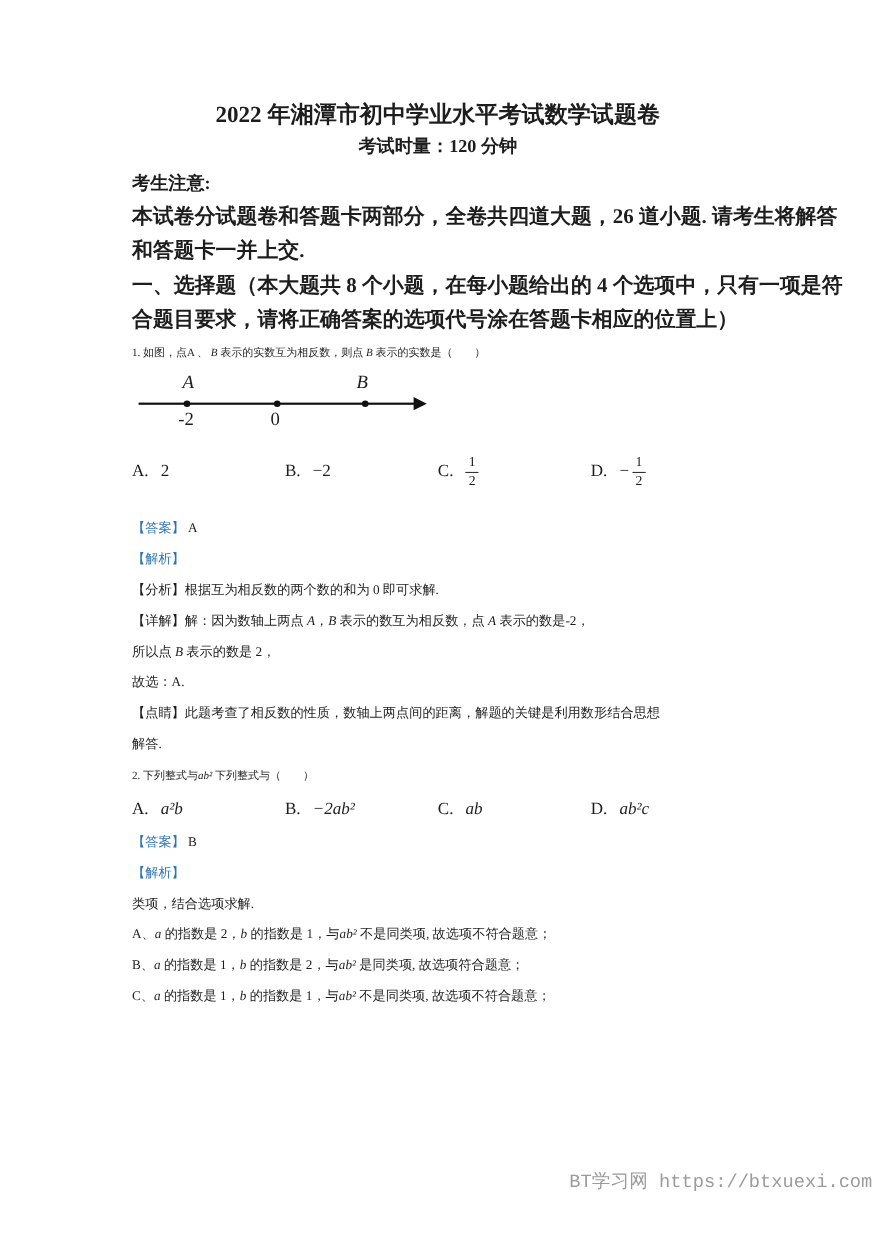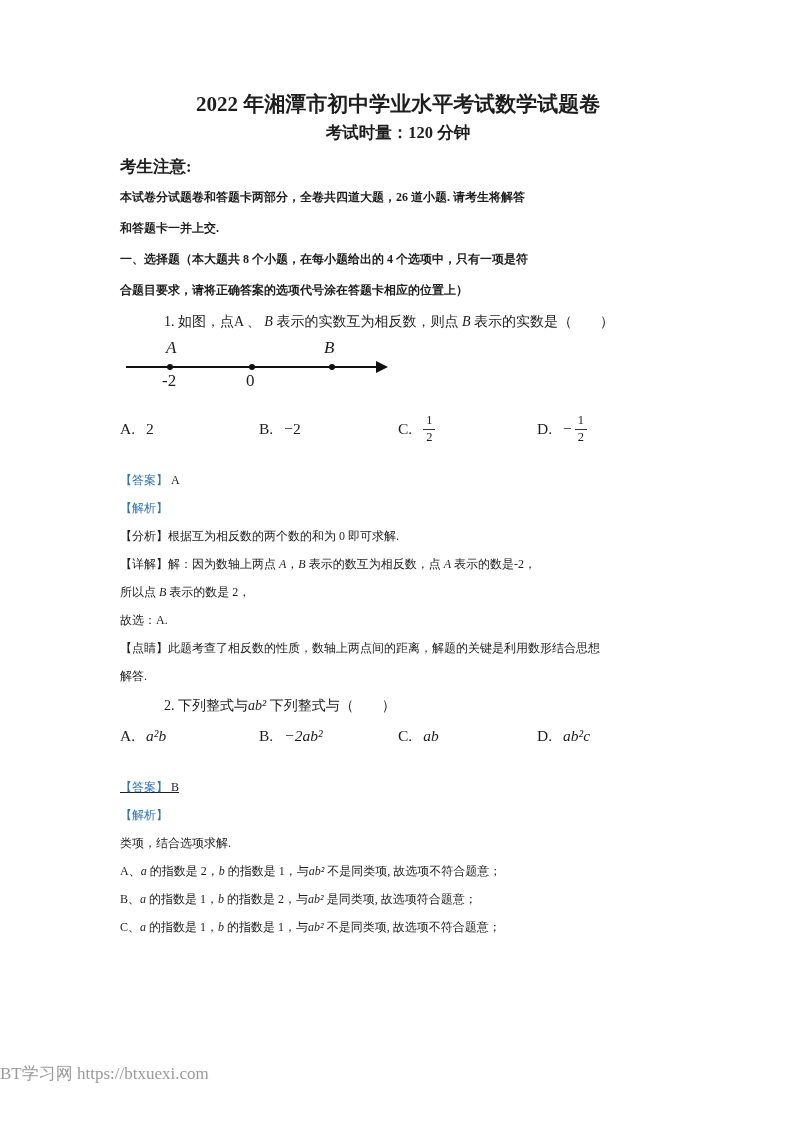--- a/index.html
+++ b/index.html
@@ -19,23 +19,23 @@
   }
   .duration{
     font-size:16.5px;font-weight:bold;text-align:center;
     line-height:26px;white-space:nowrap;
   }
   .notice-heading{
     font-size:16.5px;font-weight:bold;line-height:31px;
     margin-top:5px;white-space:nowrap;
   }
   .bold-line{
-    font-size:12px;font-weight:bold;line-height:31px;white-space:nowrap;
+    font-size:19px;font-weight:bold;line-height:31px;white-space:nowrap;
   }
-  .stem-line{font-size:14px;line-height:31px;white-space:nowrap;margin-left:44px;}
+  .stem-line{font-size:10px;line-height:31px;white-space:nowrap;}
   .body-line{font-size:12px;line-height:28px;white-space:nowrap;}
   .tag{color:#2e74b5;}
   .m{font-family:"Liberation Serif",serif;font-style:italic;}
 
   
   .numline{position:relative;width:280px;height:58px;margin:3px 0 0 6px;}
   .nl-label{position:absolute;top:-2px;font-size:17px;font-style:italic;font-family:"Liberation Serif",serif;}
   .nl-label.la{left:40px;}
   .nl-label.lb{left:198px;}
   .nl-line{position:absolute;left:0;top:26px;width:252px;height:2px;background:#111;}
@@ -61,26 +61,26 @@
   .frac{
     display:inline-flex;flex-direction:column;align-items:center;
     font-family:"Liberation Serif",serif;font-size:12.5px;line-height:1.25;
     vertical-align:middle;
   }
   .fnum{border-bottom:1px solid #333;padding:0 3px;display:block;}
   .fden{display:block;}
   .frac-minus{margin-right:3px;font-family:"Liberation Serif",serif;}
 
   .mt14{margin-top:14px;}
-  .mt6{margin-top:22px;text-decoration:underline;}
+  .mt6{margin-top:0;}
 
   .footer{
     position:absolute;left:0;right:0;top:1062px;
-    text-align:left;
-    font-family:Liberation Serif, serif;
+    text-align:right;
+    font-family:Liberation Mono, monospace;
     font-size:17px;color:#9b9b9b;white-space:nowrap;
   }
 </style>
 </head>
 <body>
 
 <div class="page">
   <div class="content">
 
     <div class="title">2022 年湘潭市初中学业水平考试数学试题卷</div>

